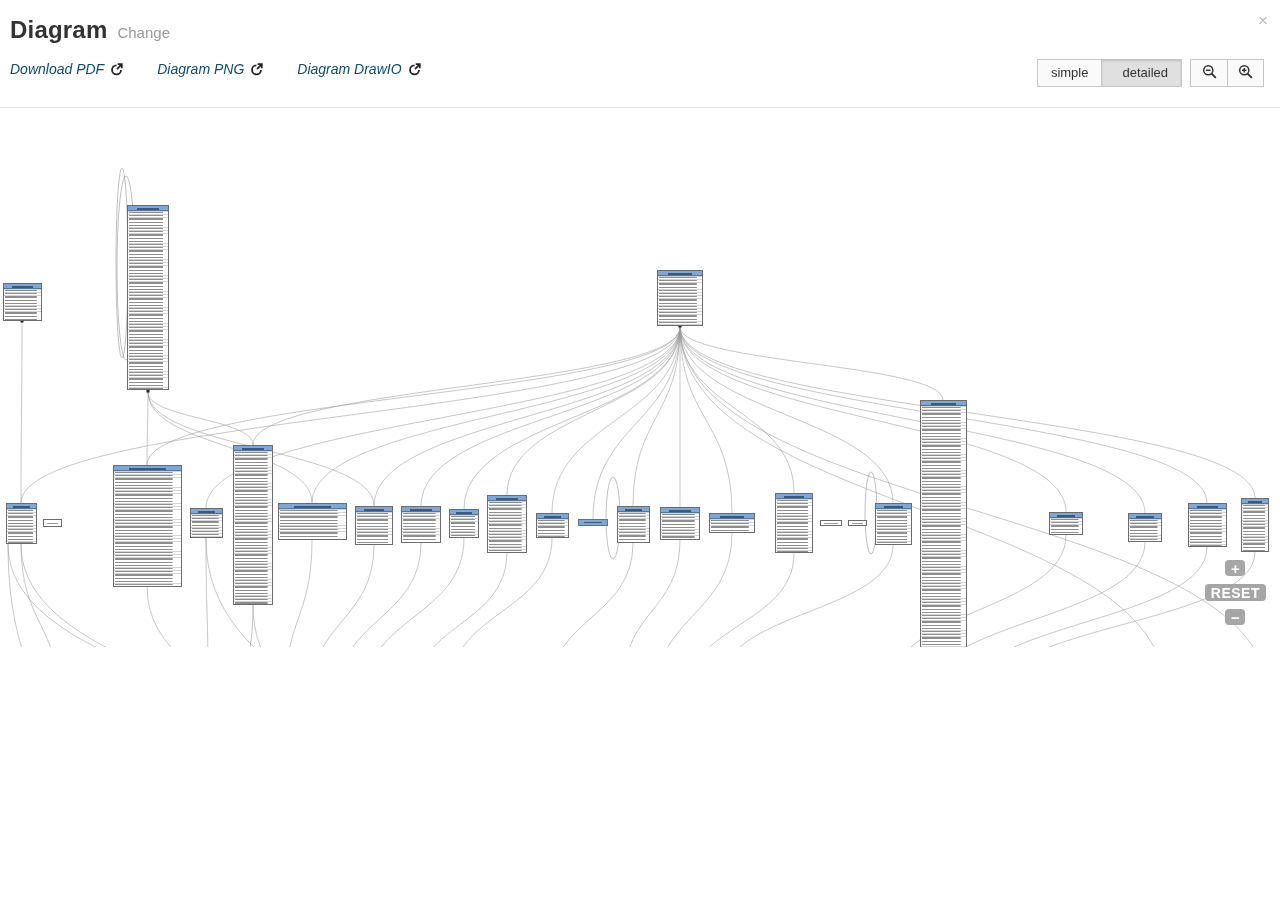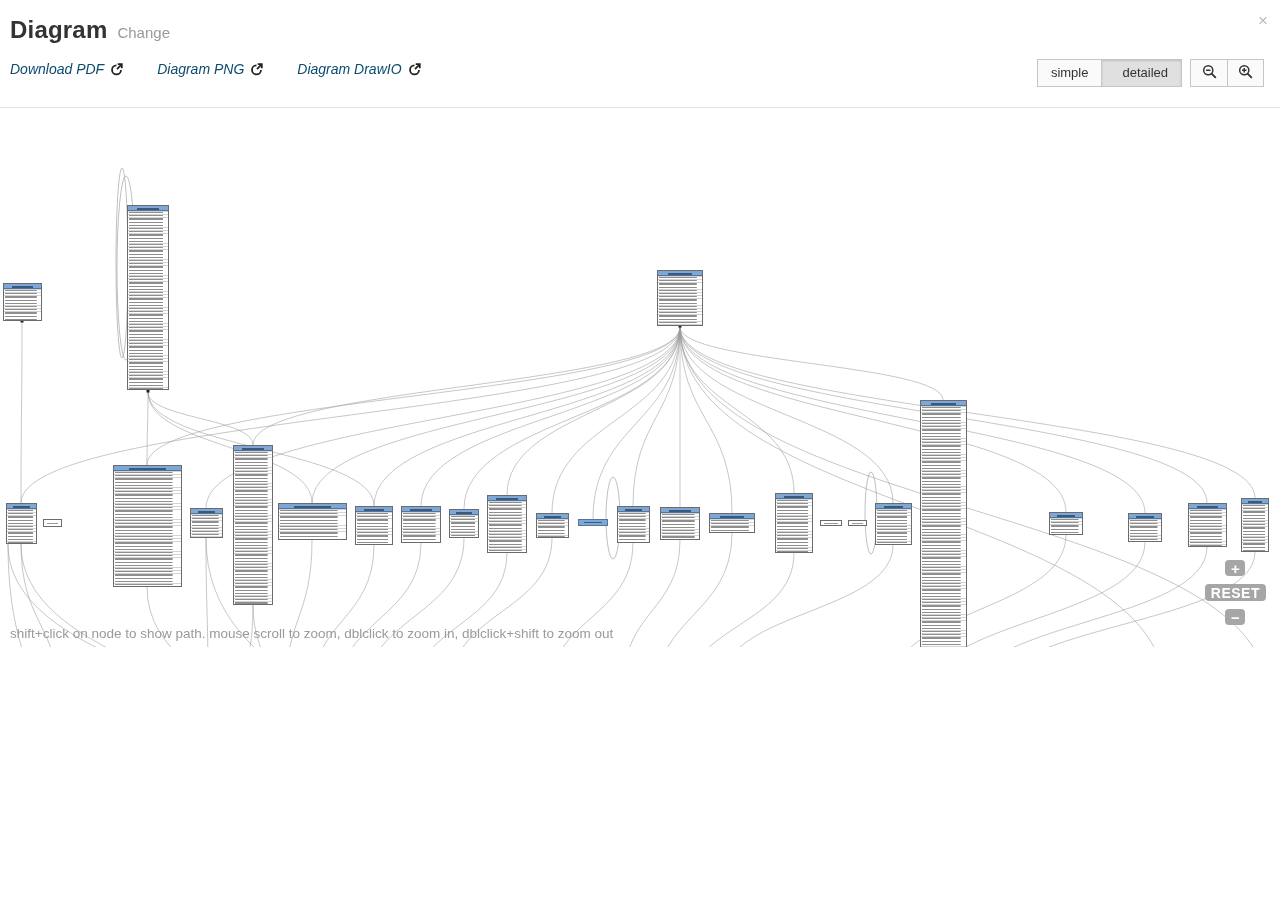--- a/index.html
+++ b/index.html
@@ -418,15 +418,14 @@
       </div>
     </div>
   </div>
 
   <div class="ovl">
     <button class="ovl-btn ovl-sq">+</button>
     <button class="ovl-btn ovl-reset">RESET</button>
     <button class="ovl-btn ovl-sq">−</button>
   </div>
 
-  <div class="help">shift+click on node to show path. mouse scroll to zoom, dblclick to zoom in, dblclick+shift to zoom out</div>
 
 </div>
 
 </body></html>

